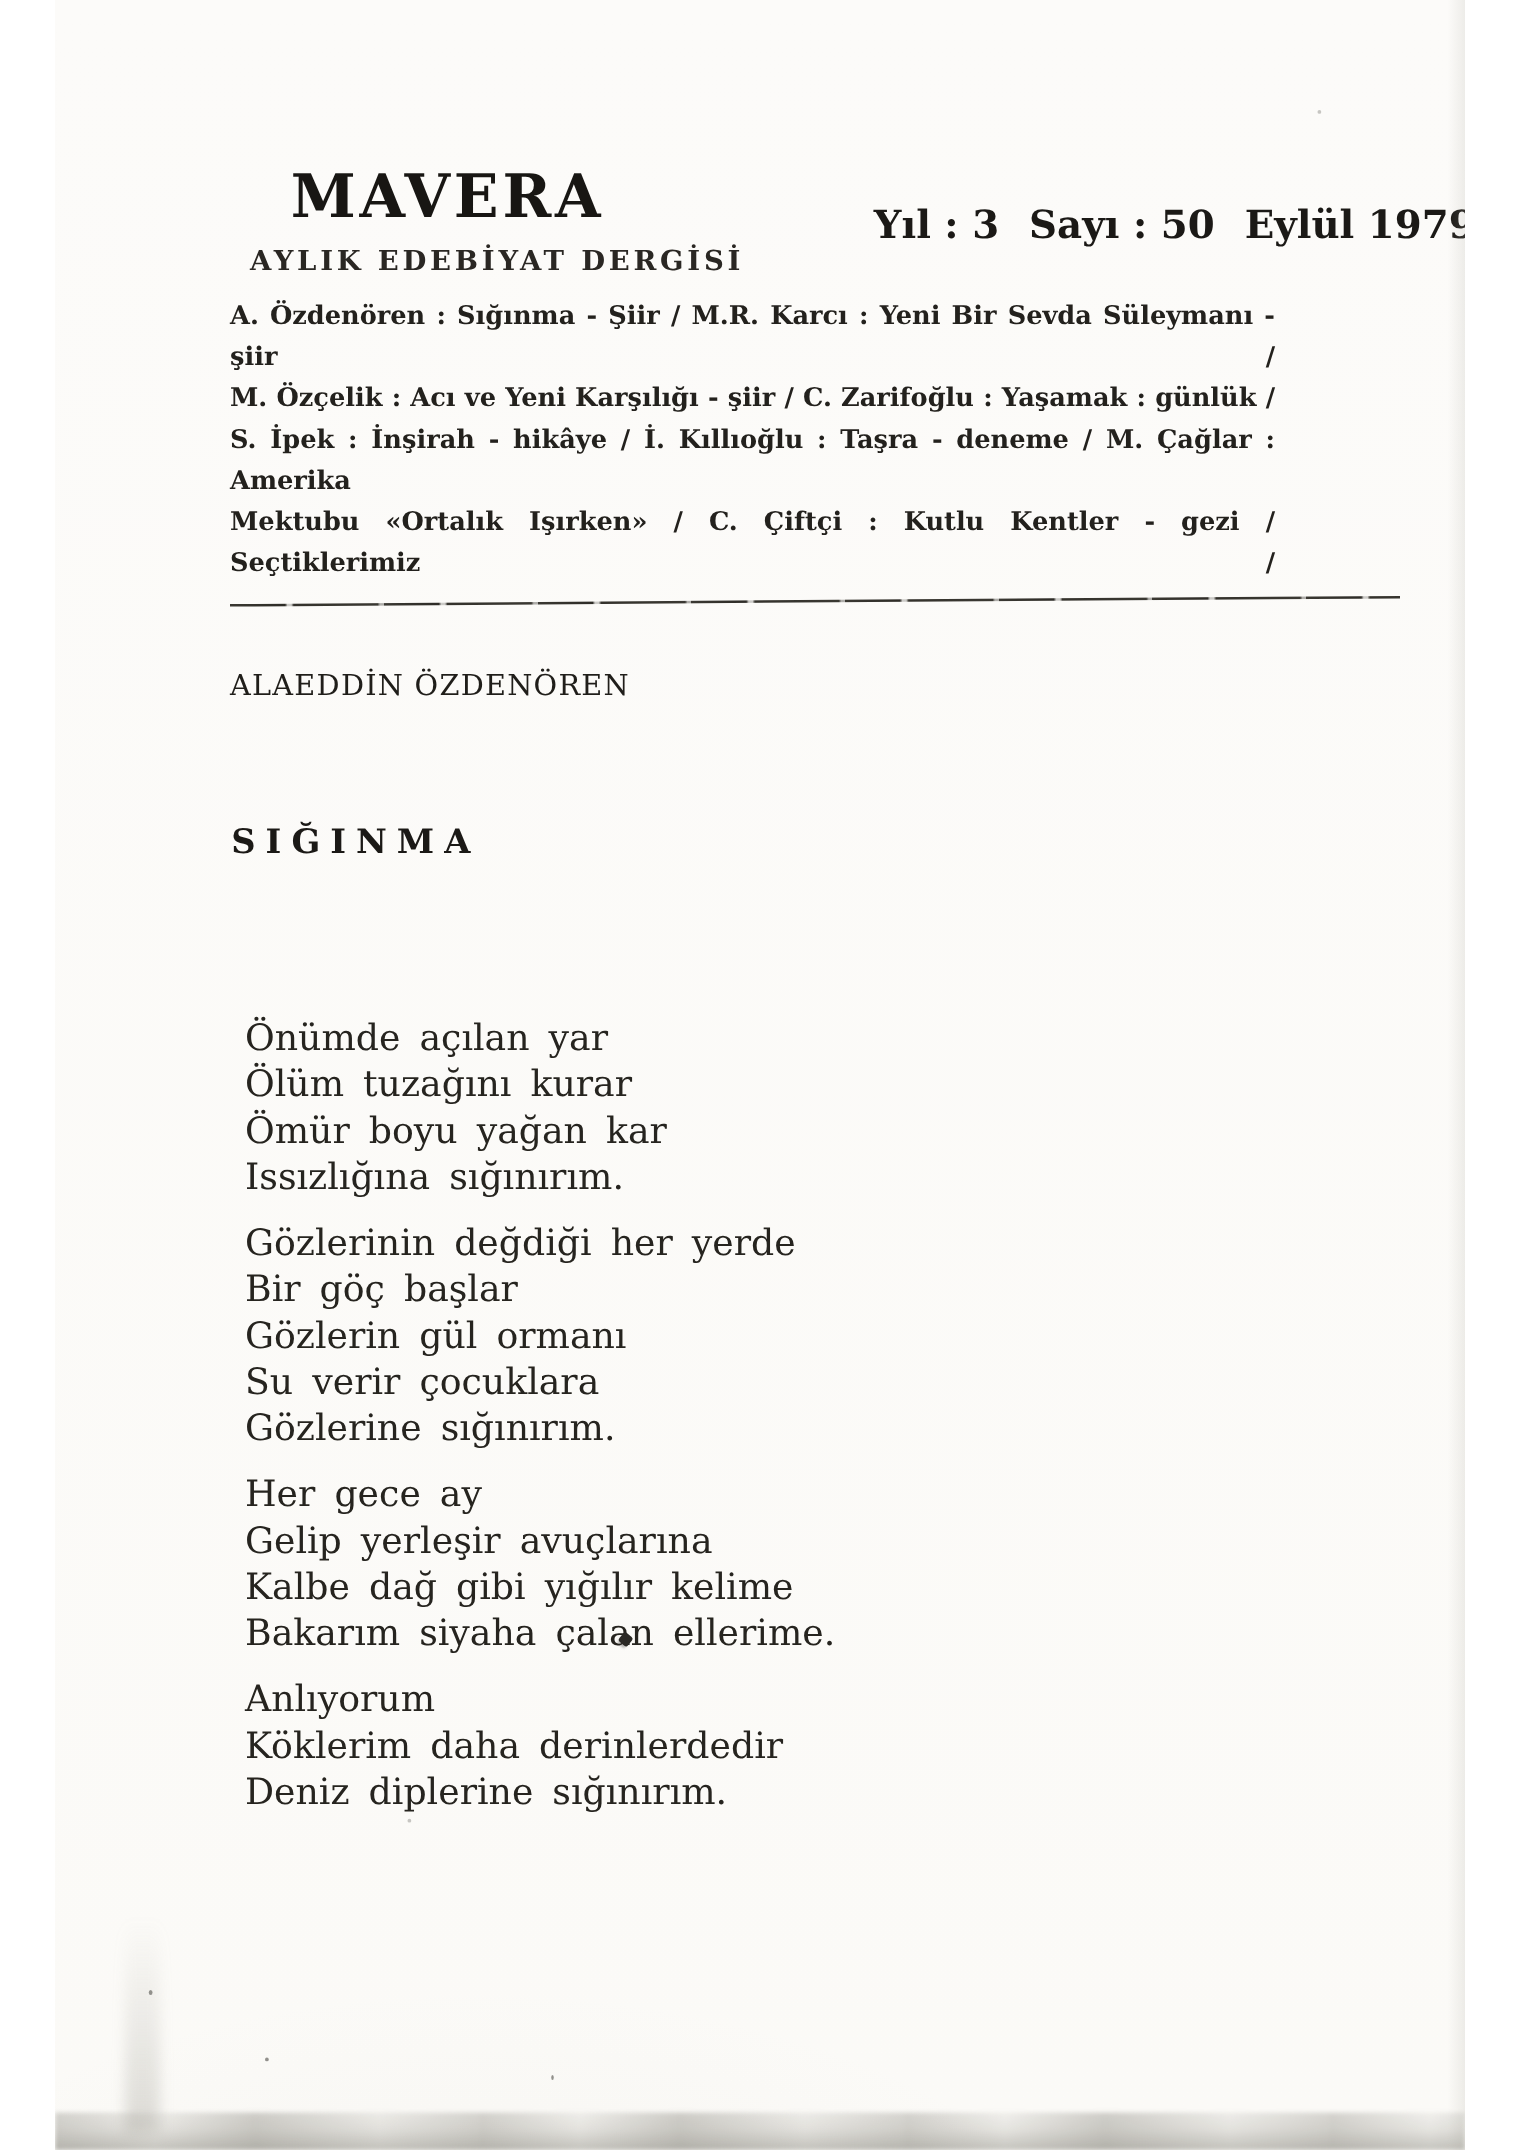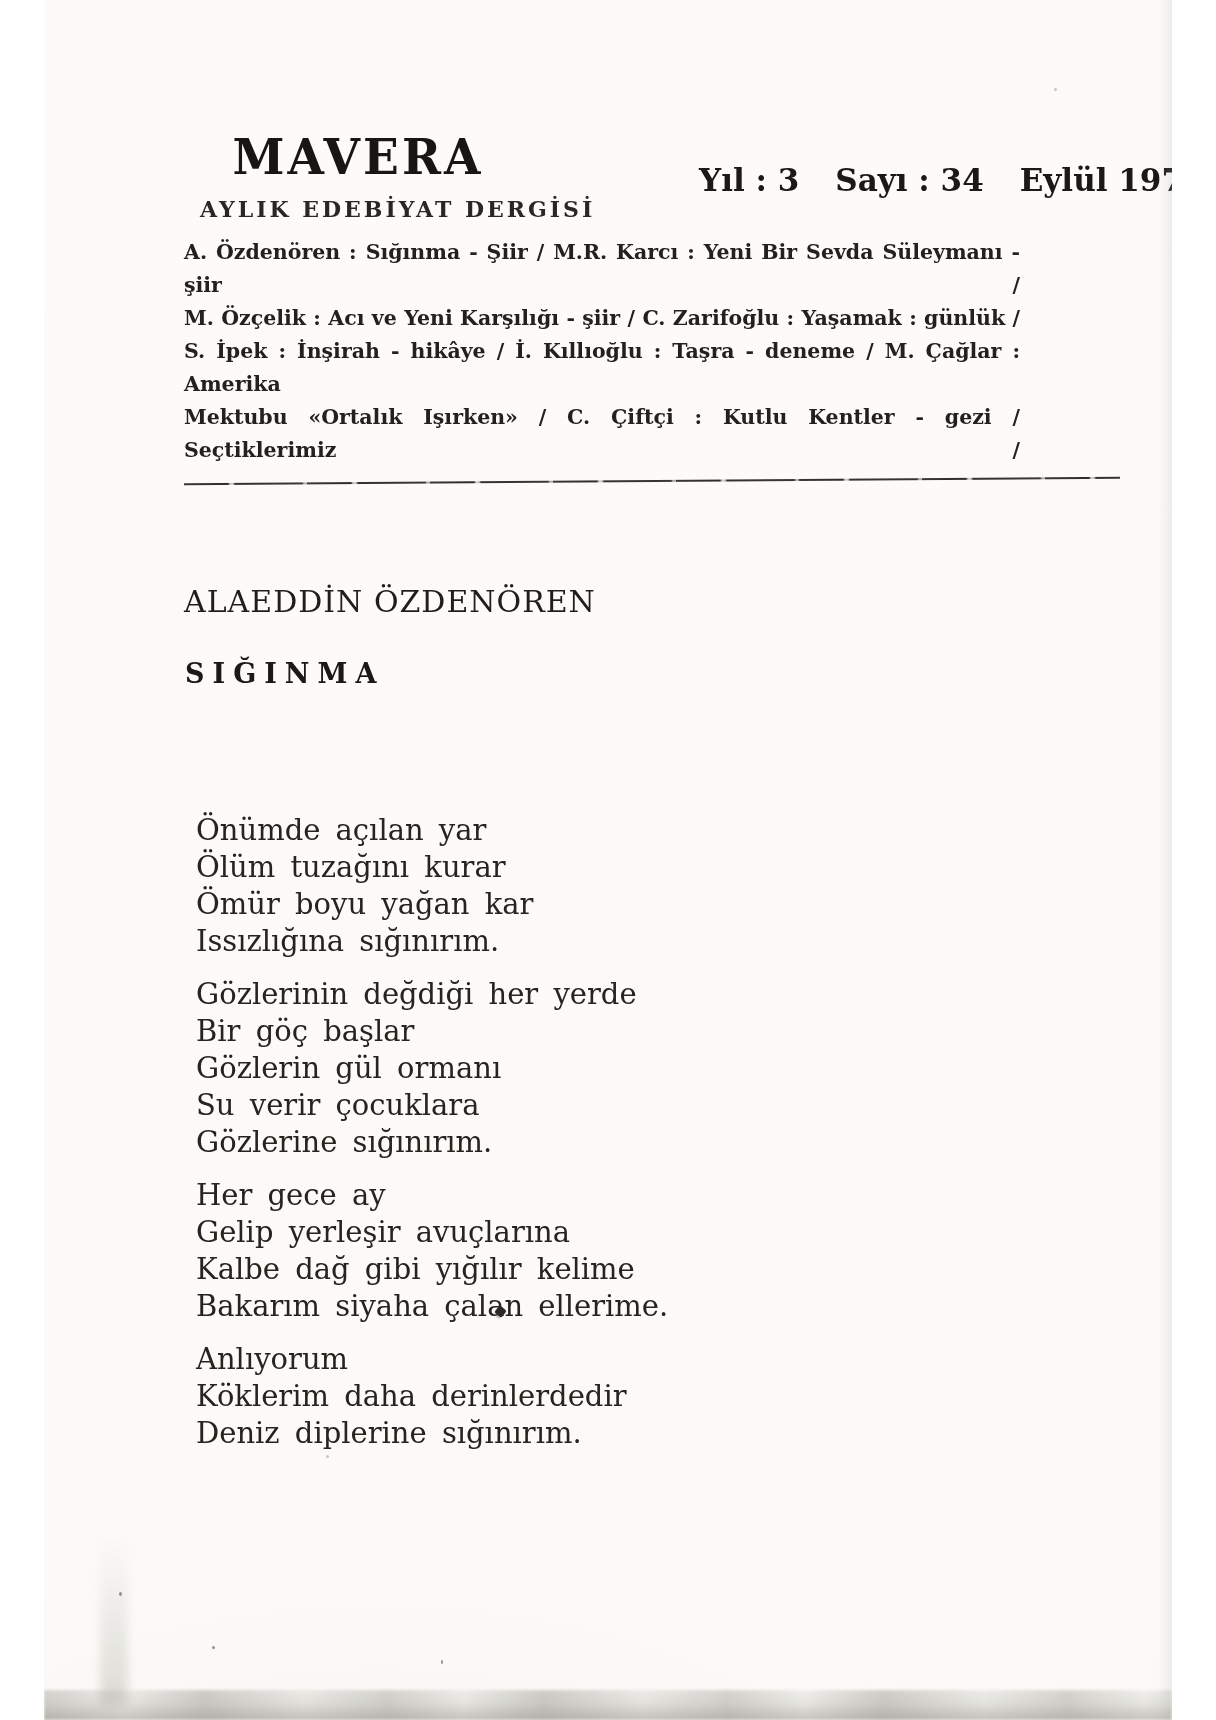--- a/index.html
+++ b/index.html
@@ -40,21 +40,21 @@
     font-size: 22px;
     font-weight: bold;
     letter-spacing: 3px;
     color: #2a2723;
     white-space: nowrap;
   }
   .issue-info {
     position: absolute;
     left: 655px; top: 162px;
     display: flex;
-    gap: 36px;
+    gap: 24px;
     font-size: 31px;
     font-weight: bold;
     color: #1b1916;
     white-space: nowrap;
   }
 
   
   .contents {
     position: absolute;
     left: 140px; top: 236px;
@@ -82,22 +82,22 @@
     background: repeating-linear-gradient(90deg,
       #3a3832 0px, #2e2c27 44px,
       rgba(58,56,50,0.25) 46px, rgba(58,56,50,0.25) 49px,
       #34322c 51px, #3a3832 118px,
       rgba(58,56,50,0.4) 120px, rgba(58,56,50,0.4) 123px);
   }
 
   
   .author-name {
     position: absolute;
-    left: 140px; top: 584px;
-    font-size: 30px;
+    left: 140px; top: 536px;
+    font-size: 23px;
     letter-spacing: 1px;
     color: #201e1a;
   }
   .poem-title {
     position: absolute;
     left: 141px; top: 658px;
     font-size: 27px;
     font-weight: bold;
     letter-spacing: 8px;
     color: #1b1916;
@@ -168,21 +168,21 @@
 
 <div class="page">
 
   <div class="masthead-left">
     <div class="logo">MAVERA</div>
     <div class="logo-subtitle">AYLIK EDEBİYAT DERGİSİ</div>
   </div>
 
   <div class="issue-info">
     <span>Yıl : 3</span>
-    <span>Sayı : 34</span>
+    <span>Sayı : 50</span>
     <span>Eylül 1979</span>
   </div>
 
   <div class="contents">
       <div class="contents-line">A. Özdenören : Sığınma - Şiir / M.R. Karcı : Yeni Bir Sevda Süleymanı - şiir /</div>
       <div class="contents-line">M. Özçelik : Acı ve Yeni Karşılığı - şiir / C. Zarifoğlu : Yaşamak : günlük /</div>
       <div class="contents-line">S. İpek : İnşirah - hikâye / İ. Kıllıoğlu : Taşra - deneme / M. Çağlar : Amerika</div>
       <div class="contents-line">Mektubu «Ortalık Işırken» / C. Çiftçi : Kutlu Kentler - gezi / Seçtiklerimiz /</div>
     </div>
 

